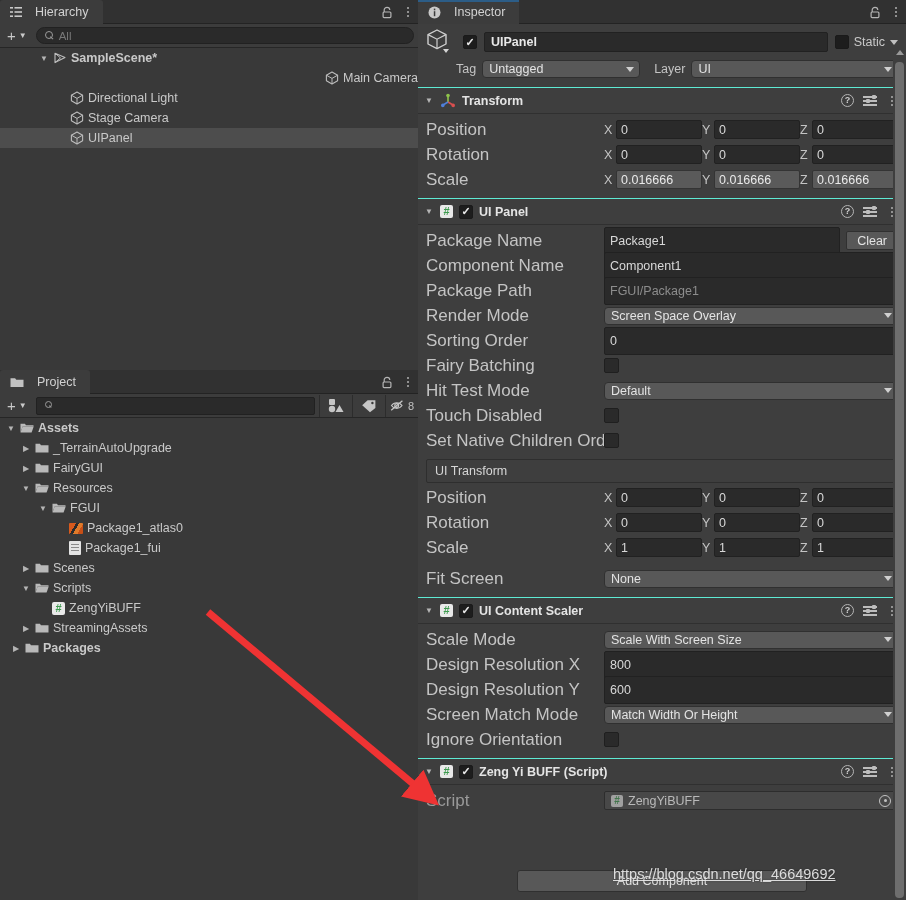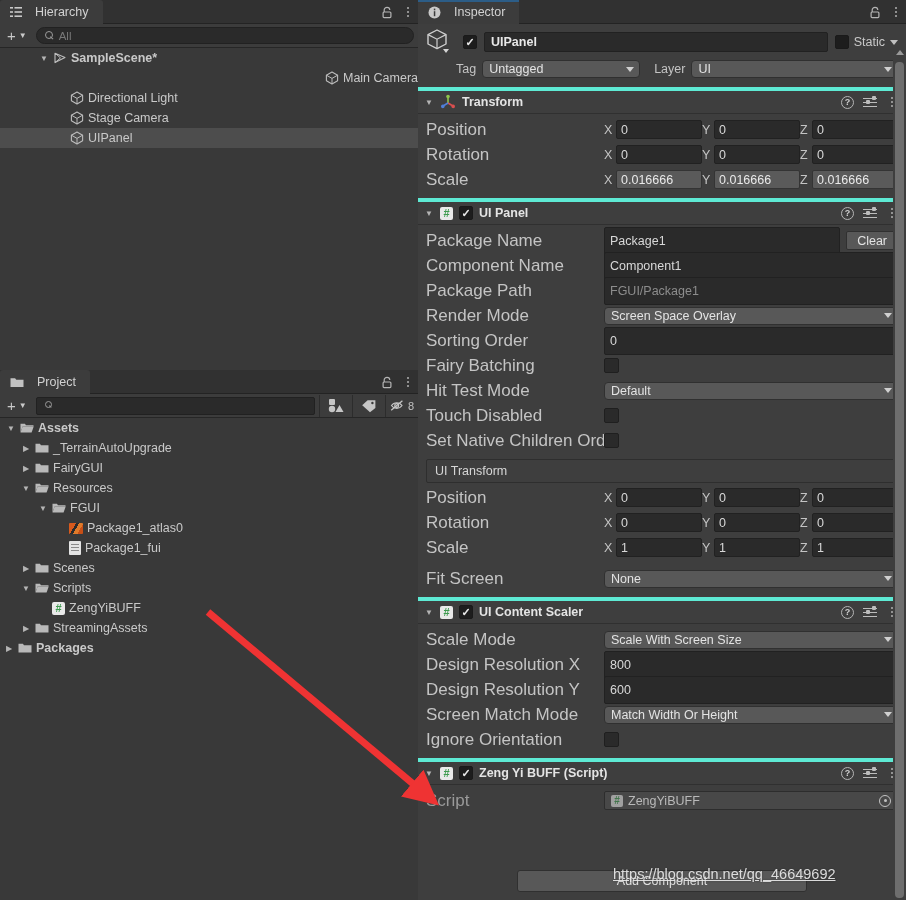--- a/index.html
+++ b/index.html
@@ -144,21 +144,21 @@
   .dropdown {
     height: 18px; background: #585858; border: 1px solid #303030; border-radius: 4px;
     display: flex; align-items: center; justify-content: space-between;
     padding: 0 5px 0 6px; color: #e3e3e3; font-size: 12.5px; overflow: hidden;
   }
   .dropdown .caret { border-top-color: #d0d0d0; }
 
   .comp-header {
     height: 27px; display: flex; align-items: center; gap: 6px;
     padding: 0 8px 0 6px; background: #3e3e3e;
-    border-top: 4px solid #5eead4; border-bottom: 1px solid #303030;
+    border-top: 1px solid #5eead4; border-bottom: 1px solid #303030;
   }
   .comp-header .title { font-weight: bold; color: #e4e4e4; font-size: 12.5px; flex: 1; }
   .comp-tools { display: flex; align-items: center; gap: 9px; flex: none; }
   .qmark {
     width: 13px; height: 13px; border-radius: 50%; border: 1.3px solid #b5b5b5;
     color: #d0d0d0; font-size: 9px; font-weight: bold;
     display: flex; align-items: center; justify-content: center; line-height: 1;
   }
   .presets { width: 14px; height: 13px; position: relative; }
   .presets i { position: absolute; left: 0; height: 1.5px; background: #bdbdbd; }
@@ -471,21 +471,21 @@
           <span class="csico">#</span>
           <span>ZengYiBUFF</span>
         </div>
         <div class="trow" style="padding-left: 21px;">
           <span class="tri closed"></span>
           <span class="folder"><svg width="14" height="12" viewBox="0 0 14 12">
               <path d="M0.5 1.8h4.4l1.1 1.4h7.5v7.2H0.5z" fill="#b9b9b9"></path>
             </svg></span>
           <span>StreamingAssets</span>
         </div>
-        <div class="trow" style="padding-left: 4px;">
+        <div class="trow" style="padding-left: 11px;">
           <span class="tri closed"></span>
           <span class="folder"><svg width="14" height="12" viewBox="0 0 14 12">
               <path d="M0.5 1.8h4.4l1.1 1.4h7.5v7.2H0.5z" fill="#b9b9b9"></path>
             </svg></span>
           <span style="font-weight: bold;">Packages</span>
         </div>
       </div>
   </div>
 
   <div class="panel" id="inspector">

